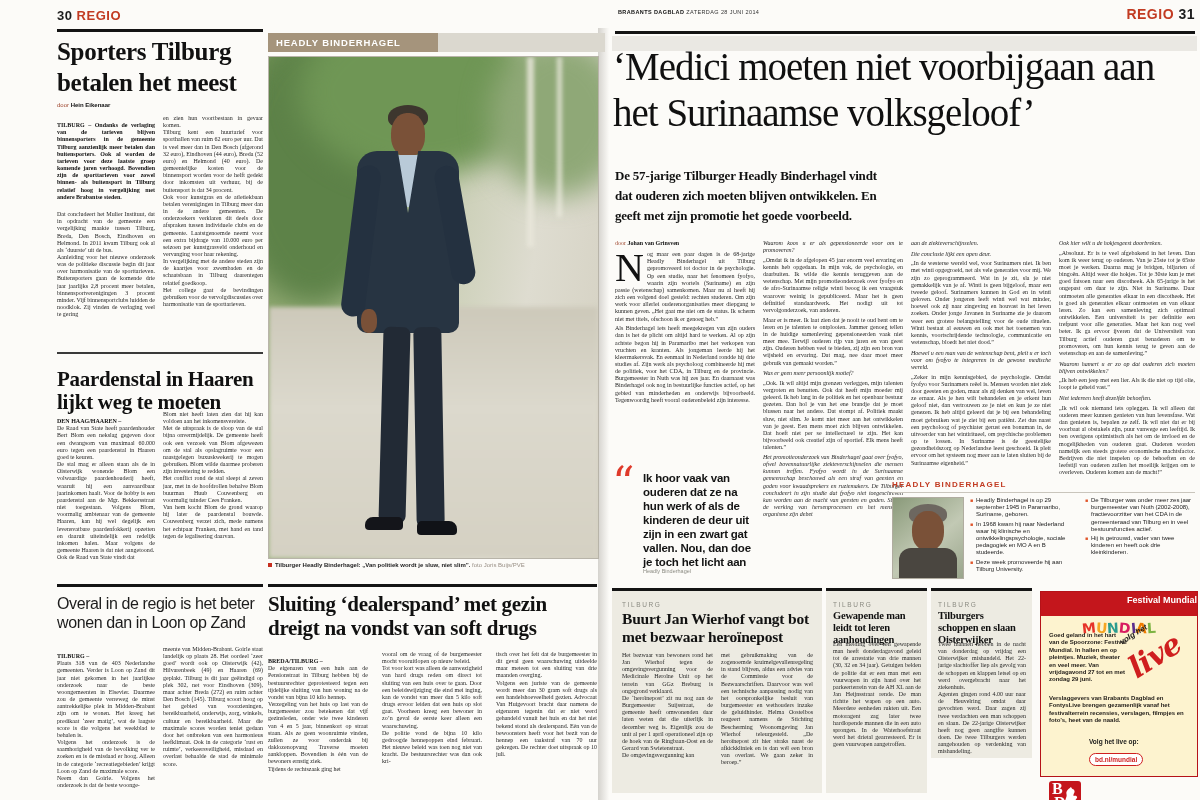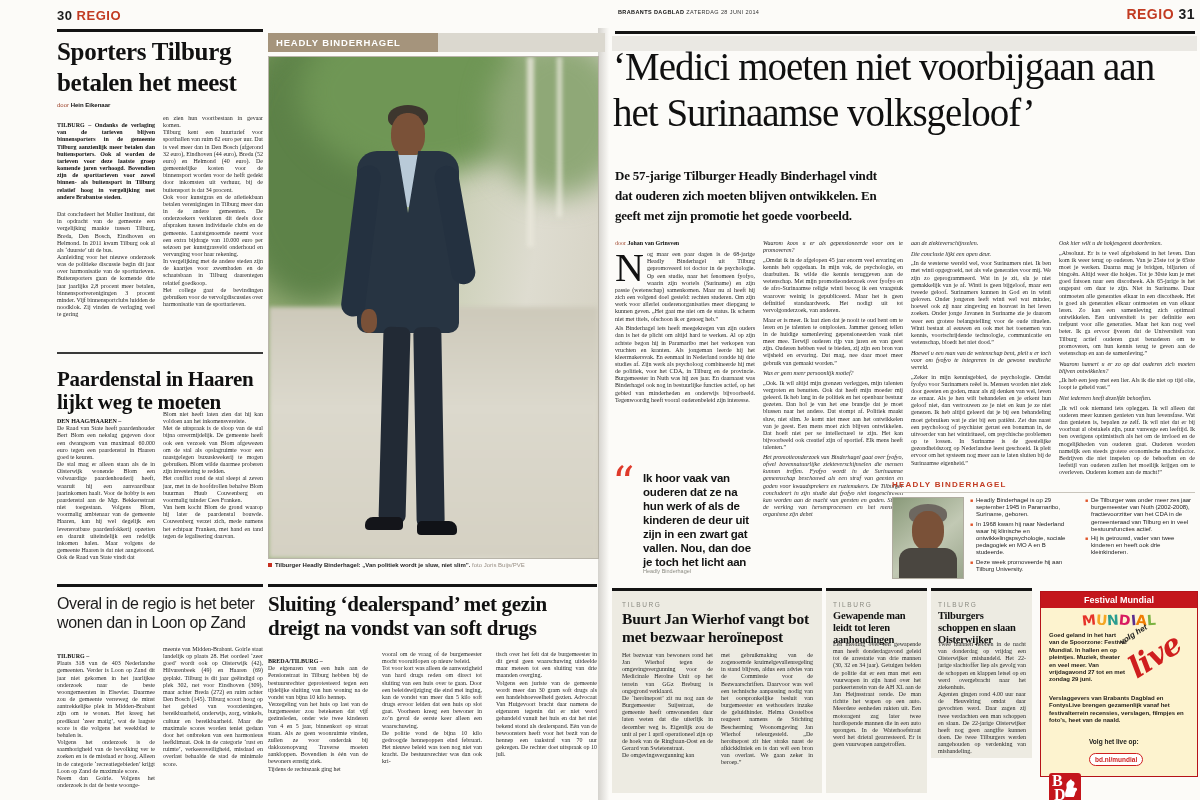--- a/index.html
+++ b/index.html
@@ -274,21 +274,21 @@
 
   <div class="abs rule" style="left:931px;top:588px;width:101px;height:3px;"></div>
   <div class="abs panel" style="left:931px;top:591px;width:101px;height:167px;">
     <div class="kicker" style="margin:10px 0 0 7px;">TILBURG</div>
     <div class="brief-h" style="margin:2px 7px 0 7px;font-size:10.5px;line-height:12px;">Tilburgers schoppen en slaan Oisterwijker</div>
     <div class="bt" style="position:absolute;left:7px;top:50px;width:88px;height:143px;">Twee mannen hebben in de nacht van donderdag op vrijdag een Oisterwijker mishandeld. Het 22-jarige slachtoffer liep als gevolg van de schoppen en klappen letsel op en werd overgebracht naar het ziekenhuis.
 Agenten gingen rond 4.00 uur naar de Heuvelring omdat daar gevochten werd. Daar zagen zij twee verdachten een man schoppen en slaan. De 22-jarige Oisterwijker heeft nog geen aangifte kunnen doen. De twee Tilburgers werden aangehouden op verdenking van mishandeling.</div>
   </div>
 
   <div class="abs mund" style="left:1040px;top:591px;width:156px;height:184px;">
-    <div class="mund-head" style="height:16px;">Festival Mundial</div>
+    <div class="mund-head" style="height:24px;text-align:right;">Festival Mundial</div>
     <div class="mlogo" style="text-align:center;margin-top:3px;">
       <span class="ml0">M</span><span class="ml1">U</span><span class="ml2">N</span><span class="ml3">D</span><span class="ml4">I</span><span class="ml5">A</span><span class="ml6">L</span>
     </div>
     <div class="abs tag-small" style="left:77px;top:38px;">volg het</div>
     <div class="abs tag-big" style="left:86px;top:46px;">live</div>
     <div class="mund-body" style="position:absolute;left:8px;top:40px;width:78px;">Goed geland in het hart van de Spoorzone: Festival Mundial. In hallen en op pleintjes. Muziek, theater en veel meer. Van vrijdagavond 27 tot en met zondag 29 juni.</div>
     <div class="mund-body" style="position:absolute;left:8px;top:103px;width:138px;">Verslaggevers van Brabants Dagblad en FontysLive brengen gezamenlijk vanaf het festivalterrein recensies, verslagen, filmpjes en foto’s, heet van de naald.</div>
     <div class="abs bdlogo" style="left:8px;top:144px;">
       <span class="b">B</span>
       <span class="d">D</span>

